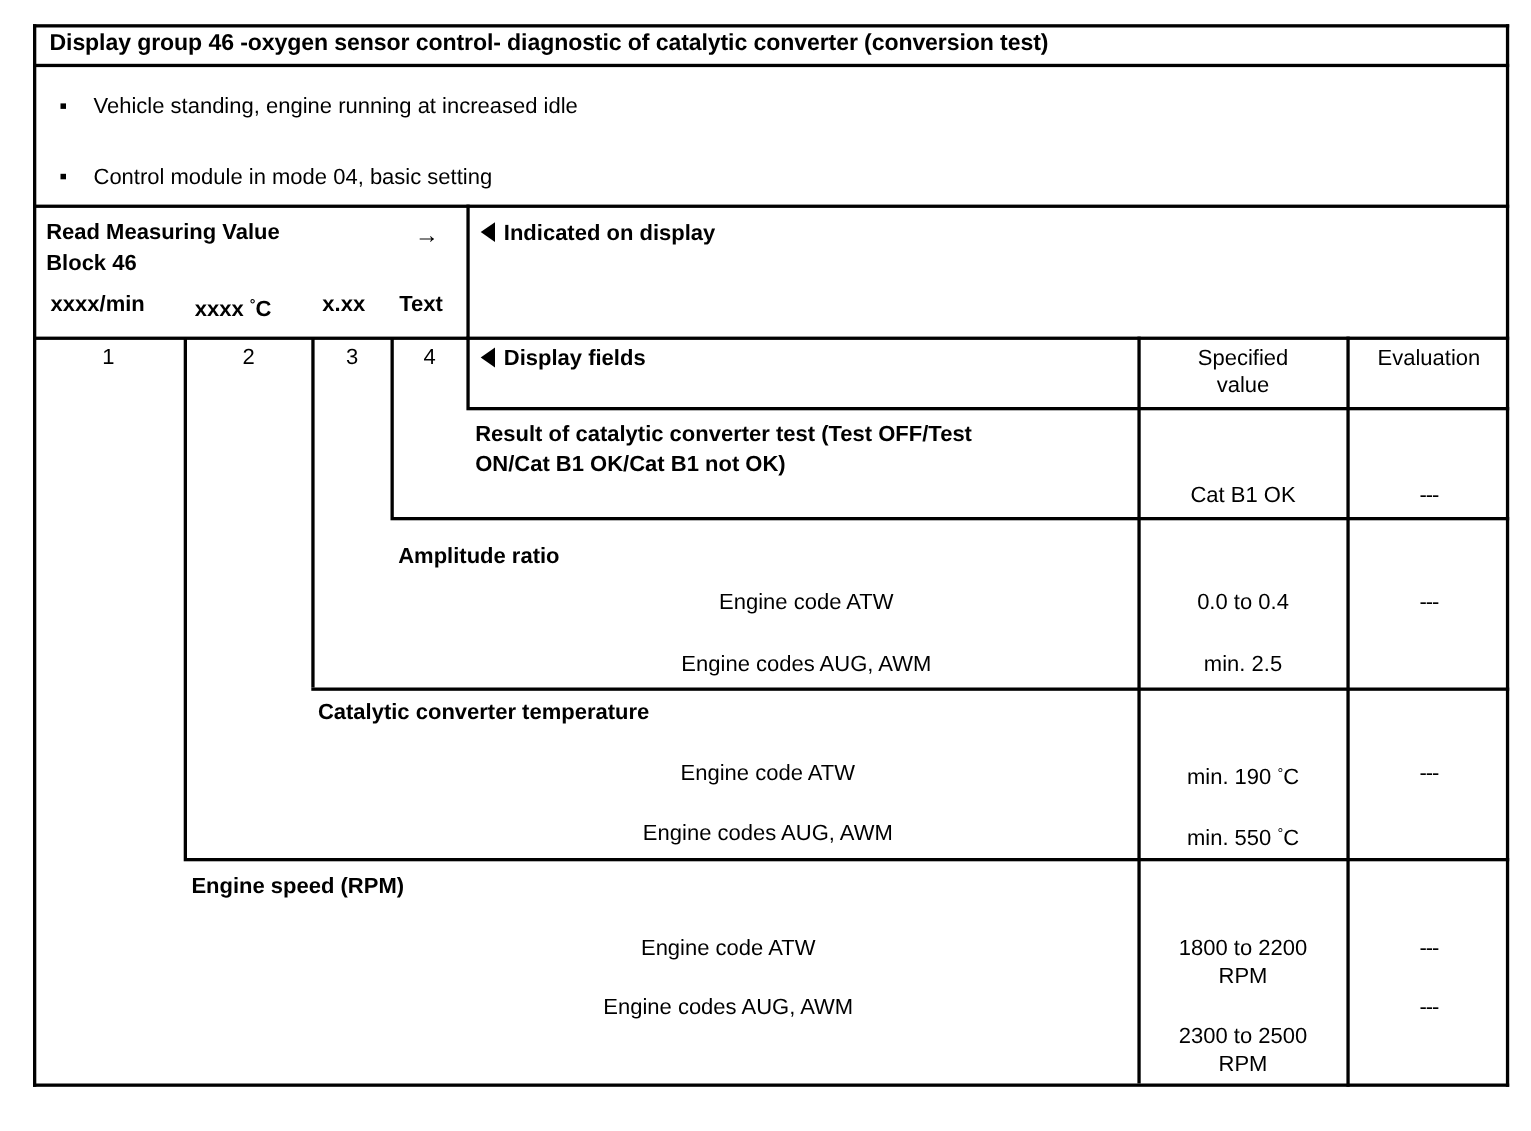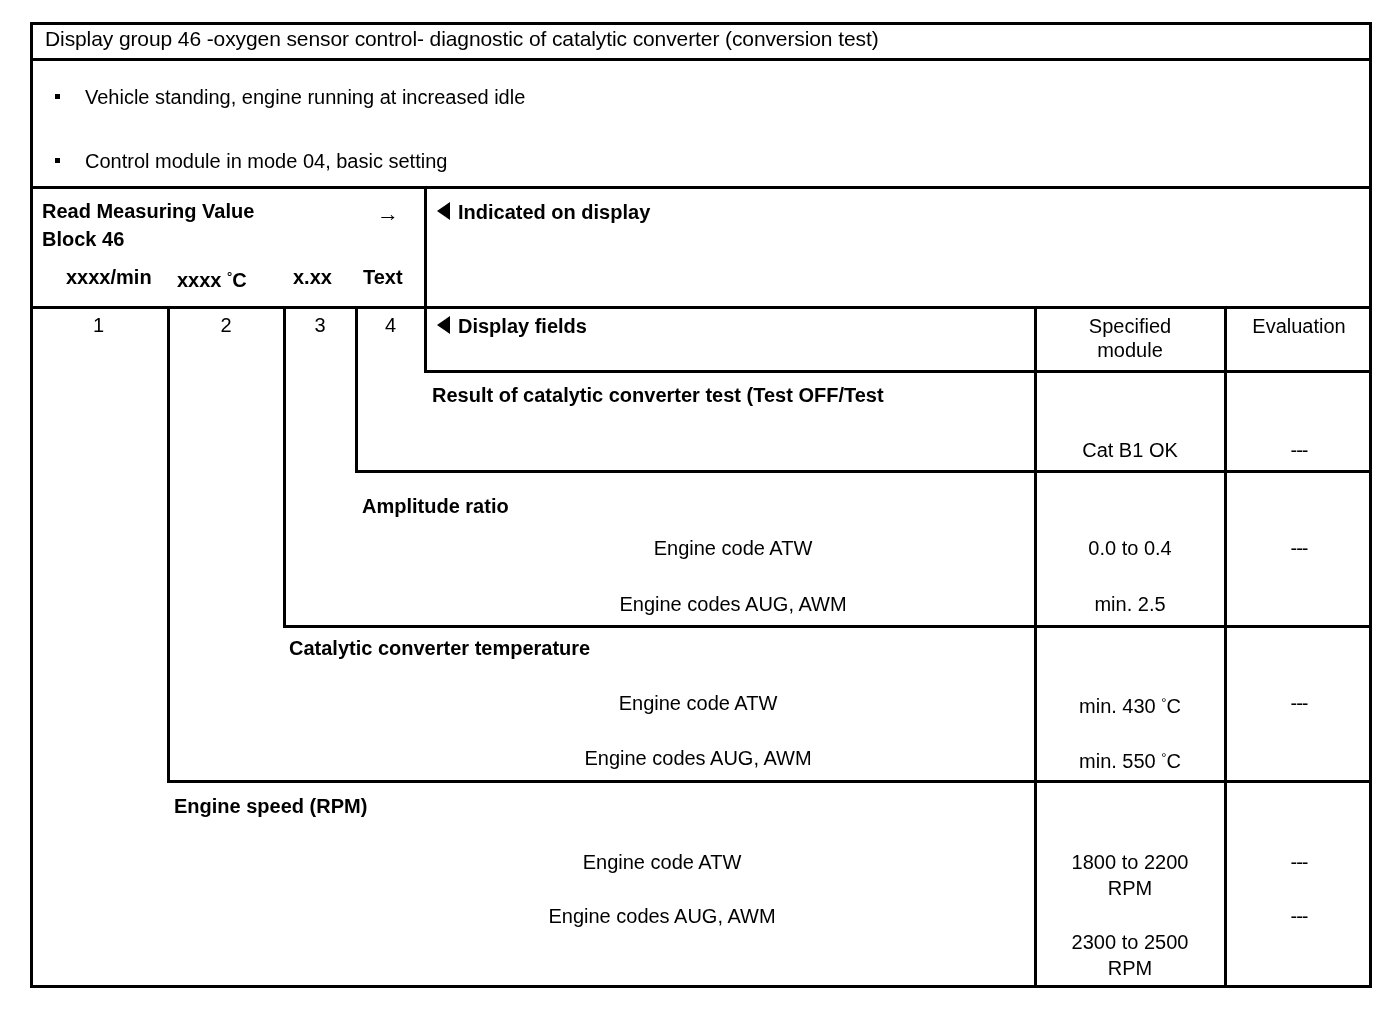--- a/index.html
+++ b/index.html
@@ -39,21 +39,21 @@
     line-height: 26px;
     text-align: center;
   }
 
   
   .title-txt {
     position: absolute;
     left: 45px;
     top: 27px;
     font-size: 21px;
-    font-weight: normal;
+    font-weight: bold;
     letter-spacing: -0.1px;
     white-space: pre;
   }
 
   
   .bullet-row { position: absolute; }
   .bullet-dot {
     position: absolute;
     width: 5px;
     height: 5px;
@@ -116,21 +116,21 @@
   </div>
 
   <div class="vline thick" style="left:424px; top:186px; height:122px;"></div>
 
   <div class="hline thick" style="left:30px; top:306px; width:396px;"></div>
 
   <div class="txt" style="left:42px; top:198px;">Read Measuring Value</div>
   <div class="txt" style="left:42px; top:226px;">Block 46</div>
   <div class="arrow-glyph" style="left:377px; top:203px;">→</div>
 
-  <div class="txt" style="left:46px; top:264px;margin-left:20px;">xxxx/min</div>
+  <div class="txt" style="left:46px; top:264px;">xxxx/min</div>
   <div class="txt" style="left:177px; top:264px;">xxxx <span class="deg">°</span>C</div>
   <div class="txt" style="left:293px; top:264px;">x.xx</div>
   <div class="txt" style="left:363px; top:264px;">Text</div>
 
   <div class="tri-left" style="left:437px; top:202px;"></div>
   <div class="txt" style="left:458px; top:199px;">Indicated on display</div>
 
   <div class="hline thick" style="left:424px; top:306px; width:948px;"></div>
 
   <div class="vline thick" style="left:167px; top:308px; height:472px;"></div>
@@ -143,43 +143,44 @@
   <div class="ctr" style="left:285px; top:312px; width:70px;">3</div>
   <div class="ctr" style="left:357px; top:312px; width:67px;">4</div>
 
   <div class="tri-left" style="left:437px; top:316px;"></div>
   <div class="txt" style="left:458px; top:313px;">Display fields</div>
 
   <div class="vline thick" style="left:1034px; top:306px; height:679px;"></div>
   <div class="vline thick" style="left:1224px; top:306px; height:682px;"></div>
 
   <div class="ctr bold" style="left:1036px; top:313px; width:188px;">Specified</div>
-  <div class="ctr bold" style="left:1036px; top:337px; width:188px;">module</div>
+  <div class="ctr bold" style="left:1036px; top:337px; width:188px;">value</div>
   <div class="ctr bold" style="left:1226px; top:313px; width:146px;">Evaluation</div>
 
   <div class="hline thick" style="left:424px; top:370px; width:948px;"></div>
 
   <div class="txt" style="left:432px; top:382px;">Result of catalytic converter test (Test OFF/Test</div>
+  <div class="txt" style="left:432px; top:409px;">ON/Cat B1 OK/Cat B1 not OK)</div>
   <div class="ctr" style="left:1036px; top:437px; width:188px;">Cat B1 OK</div>
   <div class="ctr dash" style="left:1226px; top:437px; width:146px;">---</div>
 
   <div class="hline thick" style="left:355px; top:470px; width:1017px;"></div>
 
   <div class="txt" style="left:362px; top:481px;margin-top:12px;">Amplitude ratio</div>
   <div class="ctr" style="left:432px; top:535px; width:602px;">Engine code ATW</div>
   <div class="ctr" style="left:1036px; top:535px; width:188px;">0.0 to 0.4</div>
   <div class="ctr dash" style="left:1226px; top:535px; width:146px;">---</div>
   <div class="ctr" style="left:432px; top:591px; width:602px;">Engine codes AUG, AWM</div>
   <div class="ctr" style="left:1036px; top:591px; width:188px;">min. 2.5</div>
 
   <div class="hline thick" style="left:283px; top:625px; width:1089px;"></div>
 
   <div class="txt" style="left:289px; top:635px;">Catalytic converter temperature</div>
   <div class="ctr" style="left:362px; top:690px; width:672px;">Engine code ATW</div>
-  <div class="ctr" style="left:1036px; top:690px; width:188px;"><span>min. 430</span> <span class="deg">°</span><span>C</span></div>
+  <div class="ctr" style="left:1036px; top:690px; width:188px;"><span>min. 190</span> <span class="deg">°</span><span>C</span></div>
   <div class="ctr dash" style="left:1226px; top:690px; width:146px;">---</div>
   <div class="ctr" style="left:362px; top:745px; width:672px;">Engine codes AUG, AWM</div>
   <div class="ctr" style="left:1036px; top:745px; width:188px;"><span>min. 550</span> <span class="deg">°</span><span>C</span></div>
 
   <div class="hline thick" style="left:167px; top:780px; width:1205px;"></div>
 
   <div class="txt" style="left:174px; top:793px;">Engine speed (RPM)</div>
   <div class="ctr" style="left:290px; top:849px; width:744px;">Engine code ATW</div>
   <div class="ctr" style="left:1036px; top:849px; width:188px;">1800 to 2200</div>
   <div class="ctr" style="left:1036px; top:875px; width:188px;">RPM</div>

